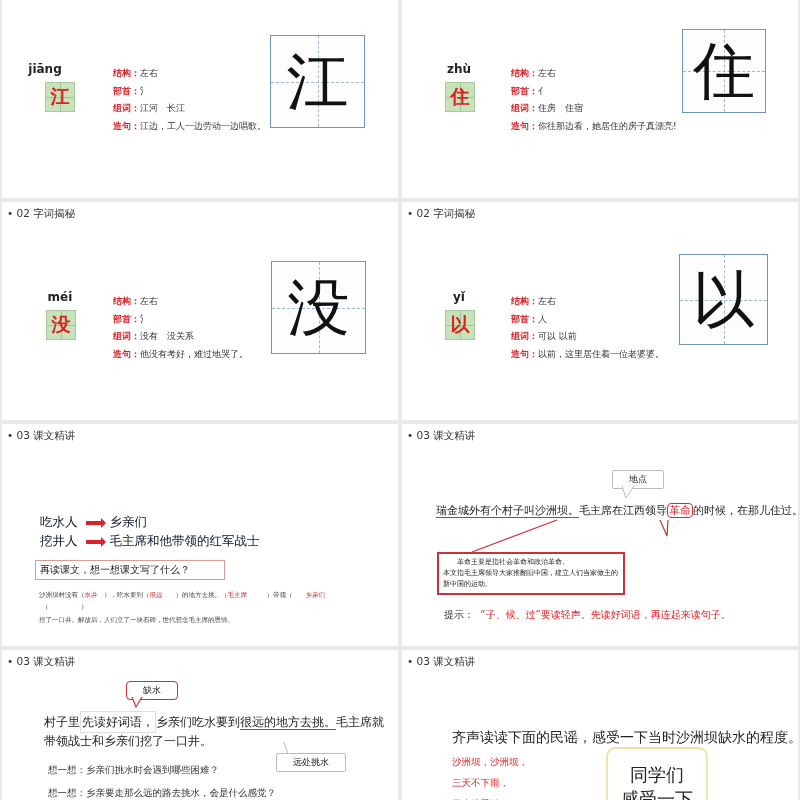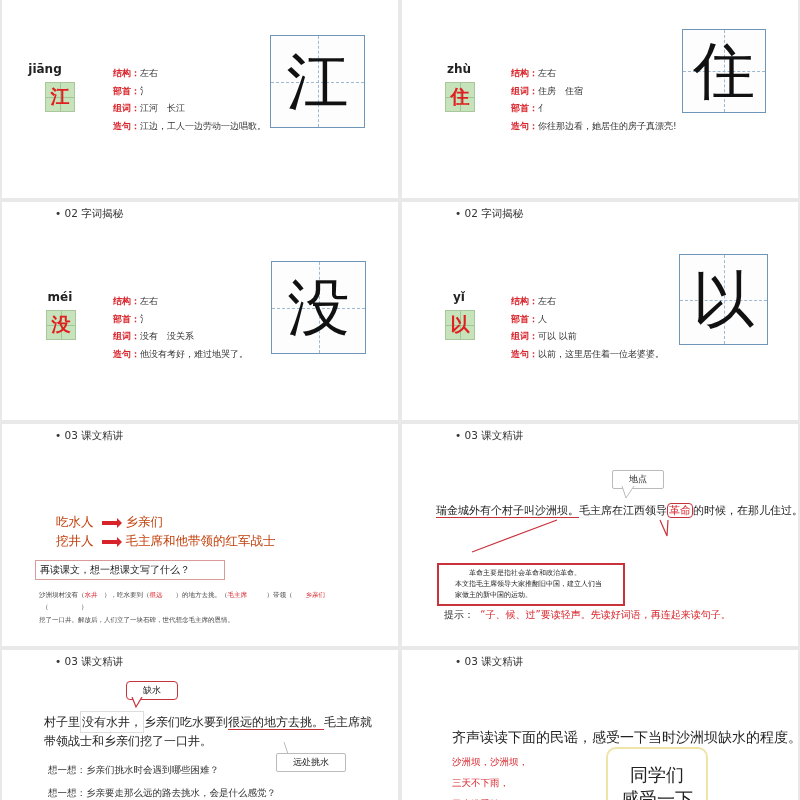--- a/index.html
+++ b/index.html
@@ -8,51 +8,51 @@
   .slide { position: absolute; background: #fff; overflow: hidden; }
   .s1 { left: 2px; top: -2px; width: 396px; height: 200px; }
   .s2 { left: 402px; top: -2px; width: 396px; height: 200px; }
   .s3 { left: 2px; top: 202px; width: 396px; height: 218px; }
   .s4 { left: 402px; top: 202px; width: 396px; height: 218px; }
   .s5 { left: 2px; top: 424px; width: 396px; height: 222px; }
   .s6 { left: 402px; top: 424px; width: 396px; height: 222px; }
   .s7 { left: 2px; top: 650px; width: 396px; height: 152px; }
   .s8 { left: 402px; top: 650px; width: 396px; height: 152px; }
 
-  .sec-title { position: absolute; left: 5px; top: 5px; font-size: 10.5px; color: #333; white-space: nowrap; margin-left: 48px; }
+  .sec-title { position: absolute; left: 5px; top: 5px; font-size: 10.5px; color: #333; white-space: nowrap; }
 
   .pinyin { position: absolute; font-size: 12px; font-weight: bold; color: #222; text-align: center; width: 40px; }
   .smallchar { position: absolute; width: 30px; height: 30px; background: #c7e3bb; border: 1px solid #a9c79a;
     color: #e02020; font-size: 19px; font-weight: bold; display: flex; align-items: center; justify-content: center; }
   .smallchar::before, .smallchar::after { content: ""; position: absolute; background: rgba(150,190,140,0.8); }
   .smallchar::before { left: 50%; top: 0; bottom: 0; width: 1px; }
   .smallchar::after { top: 50%; left: 0; right: 0; height: 1px; }
   .smallchar span { position: relative; z-index: 1; }
 
   .info { position: absolute; font-size: 9px; line-height: 17.5px; color: #333; white-space: nowrap; }
   .info .k { color: #d8232a; font-weight: bold; }
 
   .bigbox { position: absolute; width: 95px; height: 93px; border: 1.5px solid #6f95b8; background: #fdfdfd; }
   .bigbox .vline { position: absolute; left: 50%; top: 0; bottom: 0; border-left: 1px dashed #9fbad0; }
   .bigbox .hline { position: absolute; top: 50%; left: 0; right: 0; border-top: 1px dashed #9fbad0; }
   .bigbox .ch { position: absolute; inset: 0; display: flex; align-items: center; justify-content: center;
     font-family: "DejaVu Serif", "Liberation Serif", serif; font-size: 62px; color: #111; }
 
   .red { color: #d8232a; }
   .qbox { position: absolute; border: 1px solid #d99a9a; font-size: 10px; padding: 2px 4px; white-space: nowrap; color: #222; }
-  .bigred { position: absolute; font-size: 12.5px; color: #c2410c; white-space: nowrap; margin-left: 16px; }
+  .bigred { position: absolute; font-size: 12.5px; color: #0f172a; white-space: nowrap; }
   .arrow { display: inline-block; width: 16px; height: 4px; background: #d8232a; position: relative; vertical-align: middle; margin: 0 8px; }
   .arrow::after { content: ""; position: absolute; right: -4px; top: -3px; border-left: 5px solid #d8232a; border-top: 5px solid transparent; border-bottom: 5px solid transparent; }
   .fill { position: absolute; font-size: 6.5px; color: #444; white-space: nowrap; }
 
   .passage { position: absolute; font-size: 11px; white-space: nowrap; color: #222; }
   .ul-red { border-bottom: 1.5px solid #c8323a; }
   .callout { position: absolute; font-size: 9px; border: 1px solid #bbb; background: #fff; padding: 2px 16px; border-radius: 2px; white-space: nowrap; color: #222; }
   .callout.redc { border: 1.5px solid #c8323a; border-radius: 4px; }
-  .notebox { position: absolute; border: 2px solid #c8323a; font-size: 7px; line-height: 11px; padding: 3px 16px; color: #222; margin-top: 11px; }
+  .notebox { position: absolute; border: 2px solid #c8323a; font-size: 7px; line-height: 11px; padding: 3px 4px; color: #222; }
   .hint { position: absolute; font-size: 10px; white-space: nowrap; color: #333; }
 
   .think { position: absolute; font-size: 9.5px; color: #333; white-space: nowrap; }
   .song { position: absolute; font-size: 9.5px; line-height: 21px; color: #d8232a; white-space: nowrap; }
   .feelbox { position: absolute; border: 2px solid #efe3a6; border-radius: 10px; background: #fff; font-size: 18px; color: #222;
     text-align: center; line-height: 24px; padding-top: 14px; }
 </style>
 </head>
 <body>
 
@@ -74,22 +74,22 @@
   </div>
 </div>
 
 <div class="slide s2">
   <div class="pinyin" style="left:37px;top:64px;">zhù</div>
   <div class="smallchar" style="left:43px;top:84px;">
       <span>住</span>
     </div>
   <div class="info" style="left:109px;top:67px;">
     <div><span class="k">结构：</span><span>左右</span></div>
+    <div><span class="k">部首：</span><span>亻</span></div>
     <div><span class="k">组词：</span><span>住房　住宿</span></div>
-    <div><span class="k">部首：</span><span>亻</span></div>
     <div><span class="k">造句：</span><span>你往那边看，她居住的房子真漂亮!</span></div>
   </div>
   <div class="bigbox" style="left:280px;top:31px;width:84px;height:84px;">
     <div class="vline"></div>
     <div class="hline"></div>
     <div class="ch">住</div>
   </div>
 </div>
 
 <div class="slide s3">
@@ -168,21 +168,21 @@
   </div>
 </div>
 
 <div class="slide s7">
   <div class="sec-title">• 03  课文精讲</div>
   <div class="callout redc" style="left:124px;top:31px;">缺水</div>
   <svg style="position:absolute;left:128px;top:47px;" width="16" height="12">
       <path d="M2 0 L6 10 L12 0" fill="#fff" stroke="#c8323a" stroke-width="1.2"></path>
     </svg>
   <div class="passage" style="left:42px;top:64px;font-size:12px;">
-    <span>村子里</span><span style="border:1px solid #ddd;padding:3px 1px;">没有水井，</span><span>乡亲们吃水要到</span><span class="ul-red">很远的地方去挑。</span><span>毛主席就</span>
+    <span>村子里</span><span style="border:1px solid #ddd;padding:3px 1px;">先读好词语，</span><span>乡亲们吃水要到</span><span class="ul-red">很远的地方去挑。</span><span>毛主席就</span>
   </div>
   <div class="passage" style="left:42px;top:83px;font-size:12px;">带领战士和乡亲们挖了一口井。</div>
   <svg style="position:absolute;left:280px;top:92px;" width="16" height="14">
       <path d="M2 0 L6 12 L14 12" fill="#fff" stroke="#bbb" stroke-width="1"></path>
     </svg>
   <div class="callout" style="left:274px;top:103px;">远处挑水</div>
   <div class="think" style="left:46px;top:114px;">想一想：乡亲们挑水时会遇到哪些困难？</div>
   <div class="think" style="left:46px;top:137px;">想一想：乡亲要走那么远的路去挑水，会是什么感觉？</div>
 </div>
 

